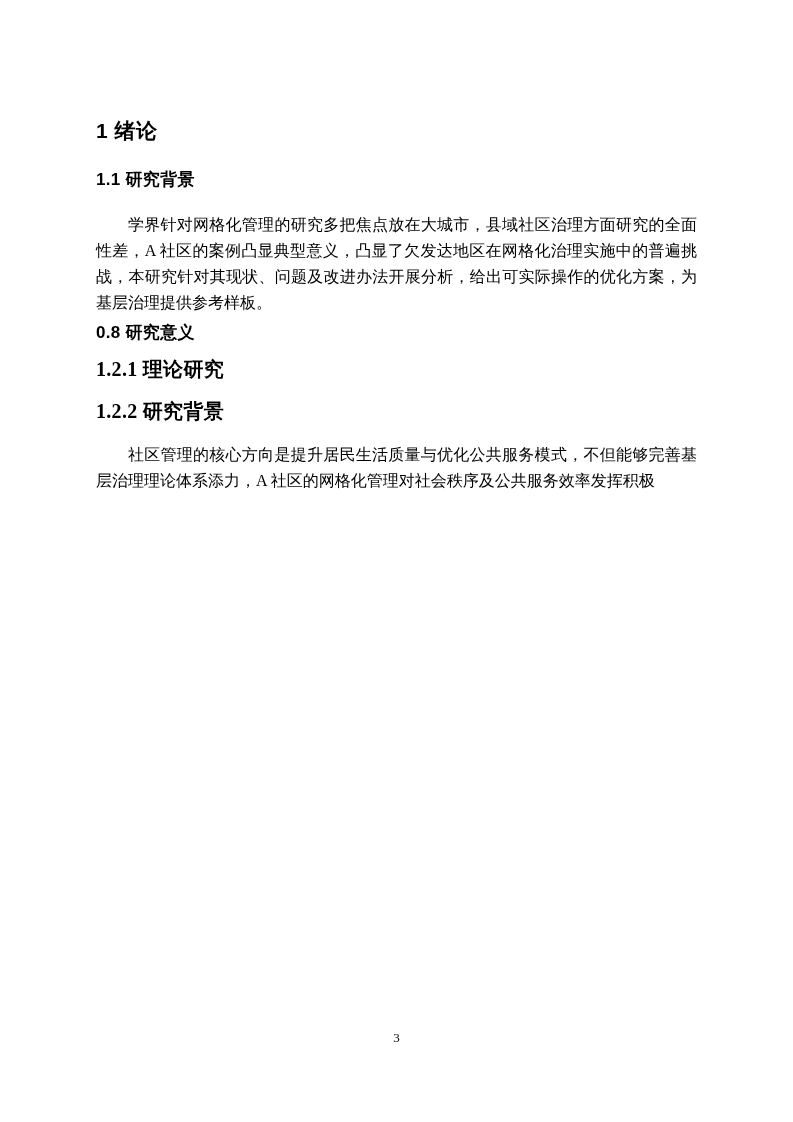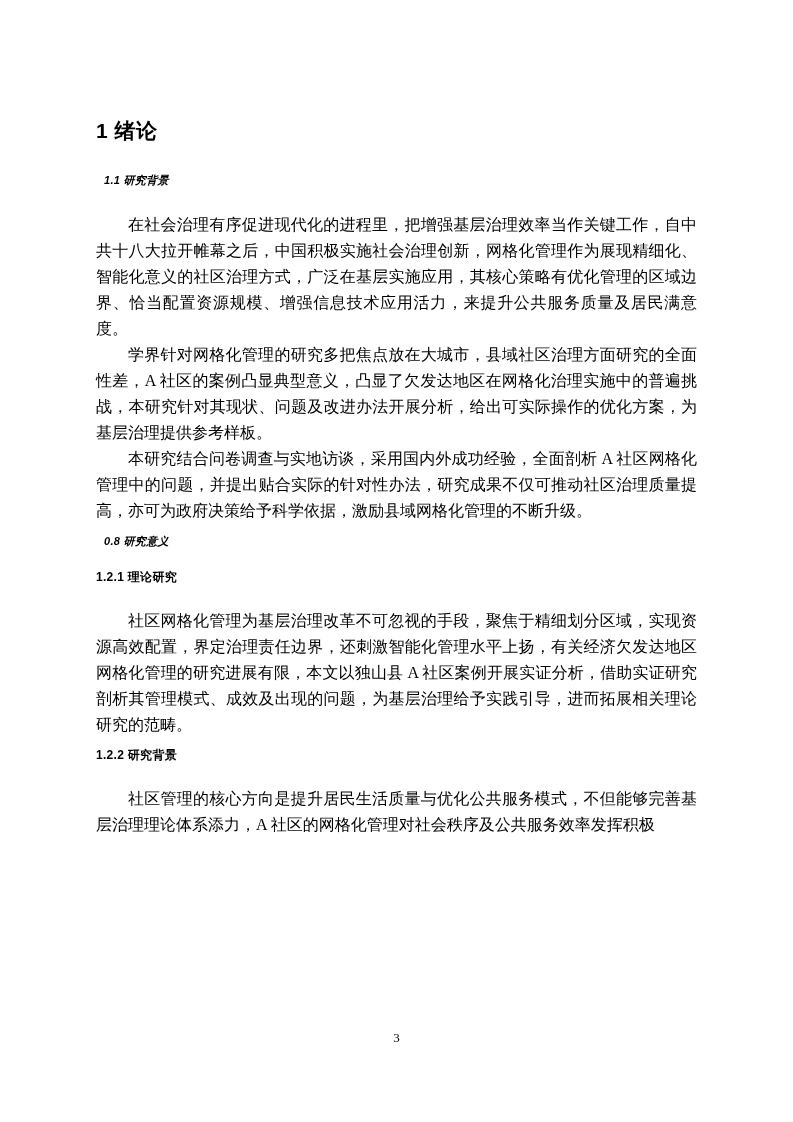--- a/index.html
+++ b/index.html
@@ -22,31 +22,30 @@
   .chapter-heading {
     font-family: "Liberation Sans", "DejaVu Sans", sans-serif;
     font-size: 21px;
     font-weight: bold;
     line-height: 26px;
     margin: 0 0 25px 0;
     letter-spacing: 0.5px;
   }
   .section-heading {
     font-family: "Liberation Sans", "DejaVu Sans", sans-serif;
-    font-size: 11px;
+    font-size: 17px;
     font-weight: bold;
     line-height: 22px;
-    margin: 0 0 21px 8px;
+    margin: 0 0 21px 0;
     letter-spacing: 0.3px;
-    font-style: italic;
   }
   .section-heading.tight-top { margin-top: 6px; margin-bottom: 14px; }
   .subsection-heading {
-    font-family: Liberation Sans, sans-serif;
-    font-size: 12px;
+    font-family: Liberation Serif, serif;
+    font-size: 20px;
     font-weight: bold;
     line-height: 22px;
     margin: 0 0 20px 0;
     letter-spacing: 0.3px;
   }
   .subsection-heading.tight-top { margin-top: 6px; }
   .body-paragraph {
     font-size: 16px;
     line-height: 26px;
     margin: 0;
@@ -67,32 +66,29 @@
 </style>
 </head>
 <body>
 
 <div class="page">
 
   <h1 class="chapter-heading">1 绪论</h1>
 
   <h2 class="section-heading">1.1 研究背景</h2>
 
-  <p class="body-paragraph">在社会治理有序促进现代化的进程里，把增强基层治理效率当作关键工作，自中共十八大拉开帷幕之后，中国积极实施社会治理创新，网格化管理作为展现精细化、智能化意义的社区治理方式，广泛在基层实施应用，其核心策略有优化管理的区域边界、恰当配置资源规模、增强信息技术应用活力，来提升公共服务质量及居民满意度。</p>
 
 
   <p class="body-paragraph">学界针对网格化管理的研究多把焦点放在大城市，县域社区治理方面研究的全面性差，A 社区的案例凸显典型意义，凸显了欠发达地区在网格化治理实施中的普遍挑战，本研究针对其现状、问题及改进办法开展分析，给出可实际操作的优化方案，为基层治理提供参考样板。</p>
 
-  <p class="body-paragraph">本研究结合问卷调查与实地访谈，采用国内外成功经验，全面剖析 A 社区网格化管理中的问题，并提出贴合实际的针对性办法，研究成果不仅可推动社区治理质量提高，亦可为政府决策给予科学依据，激励县域网格化管理的不断升级。</p>
 
   <h2 class="section-heading tight-top">0.8 研究意义</h2>
 
   <h3 class="subsection-heading">1.2.1 理论研究</h3>
 
-  <p class="body-paragraph">社区网格化管理为基层治理改革不可忽视的手段，聚焦于精细划分区域，实现资源高效配置，界定治理责任边界，还刺激智能化管理水平上扬，有关经济欠发达地区网格化管理的研究进展有限，本文以独山县 A 社区案例开展实证分析，借助实证研究剖析其管理模式、成效及出现的问题，为基层治理给予实践引导，进而拓展相关理论研究的范畴。</p>
 
 
   <h3 class="subsection-heading tight-top">1.2.2 研究背景</h3>
 
   <p class="body-paragraph">社区管理的核心方向是提升居民生活质量与优化公共服务模式，不但能够完善基层治理理论体系添力，A 社区的网格化管理对社会秩序及公共服务效率发挥积极</p>
 
   <div class="page-footer">3</div>
 
 </div>
 

